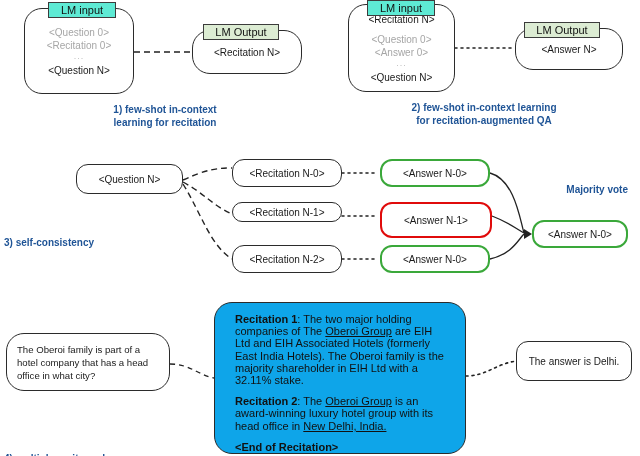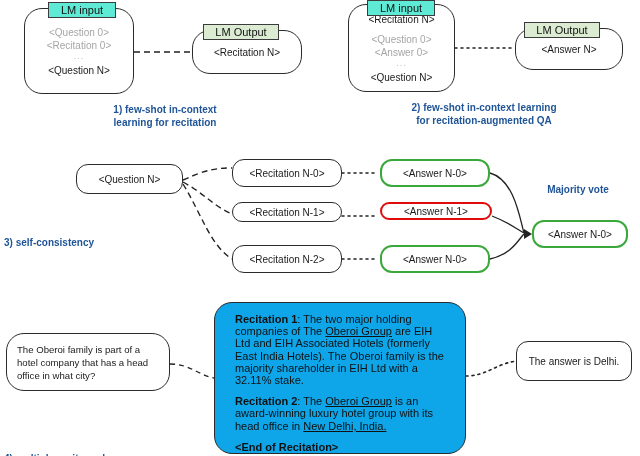--- a/index.html
+++ b/index.html
@@ -134,28 +134,28 @@
   <div class="node" style="left:232px;top:202px;width:110px;height:20px;">
     <span>&lt;Recitation N-1&gt;</span>
   </div>
   <div class="node" style="left:232px;top:245px;width:110px;height:28px;">
     <span>&lt;Recitation N-2&gt;</span>
   </div>
 
   <div class="node green" style="left:380px;top:159px;width:110px;height:28px;">
     <span>&lt;Answer N-0&gt;</span>
   </div>
-  <div class="node red" style="left:380px;top:202px;width:112px;height:18px;">
+  <div class="node red" style="left:380px;top:202px;width:112px;height:36px;">
     <span>&lt;Answer N-1&gt;</span>
   </div>
   <div class="node green" style="left:380px;top:245px;width:110px;height:28px;">
     <span>&lt;Answer N-0&gt;</span>
   </div>
 
-  <div class="caption" style="left:528px;top:183px;width:100px;text-align:center;">Majority vote</div>
+  <div class="caption" style="left:528px;top:183px;width:100px;text-align:right;">Majority vote</div>
 
   <div class="node green" style="left:532px;top:220px;width:96px;height:28px;">
     <span>&lt;Answer N-0&gt;</span>
   </div>
 
   <div class="caption left" style="left:4px;top:424px;width:200px;margin-top:28px;">4) multiple-recite-and-answer</div>
 
   <div class="node big qbox" style="left:6px;top:333px;width:164px;height:58px;">
     <span>The Oberoi family is part of a hotel company that has a head office in what city?</span>
   </div>

